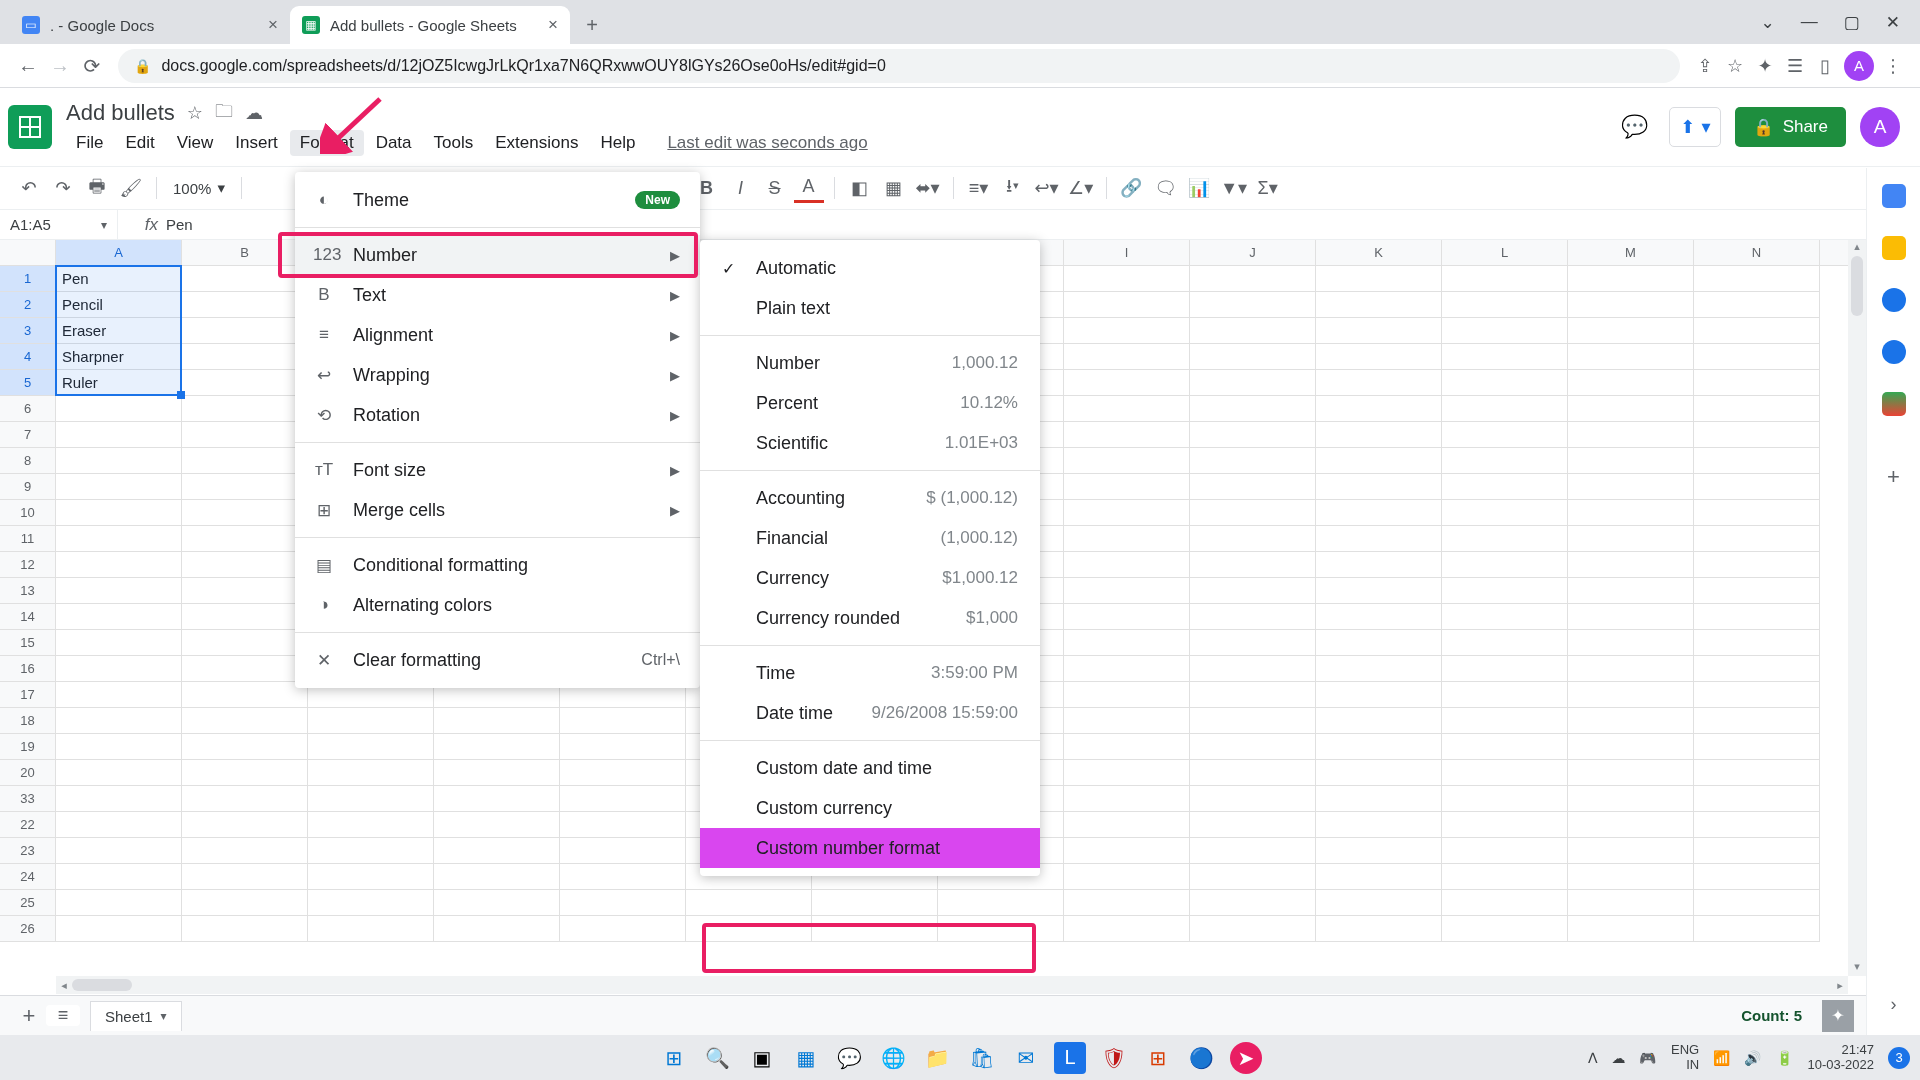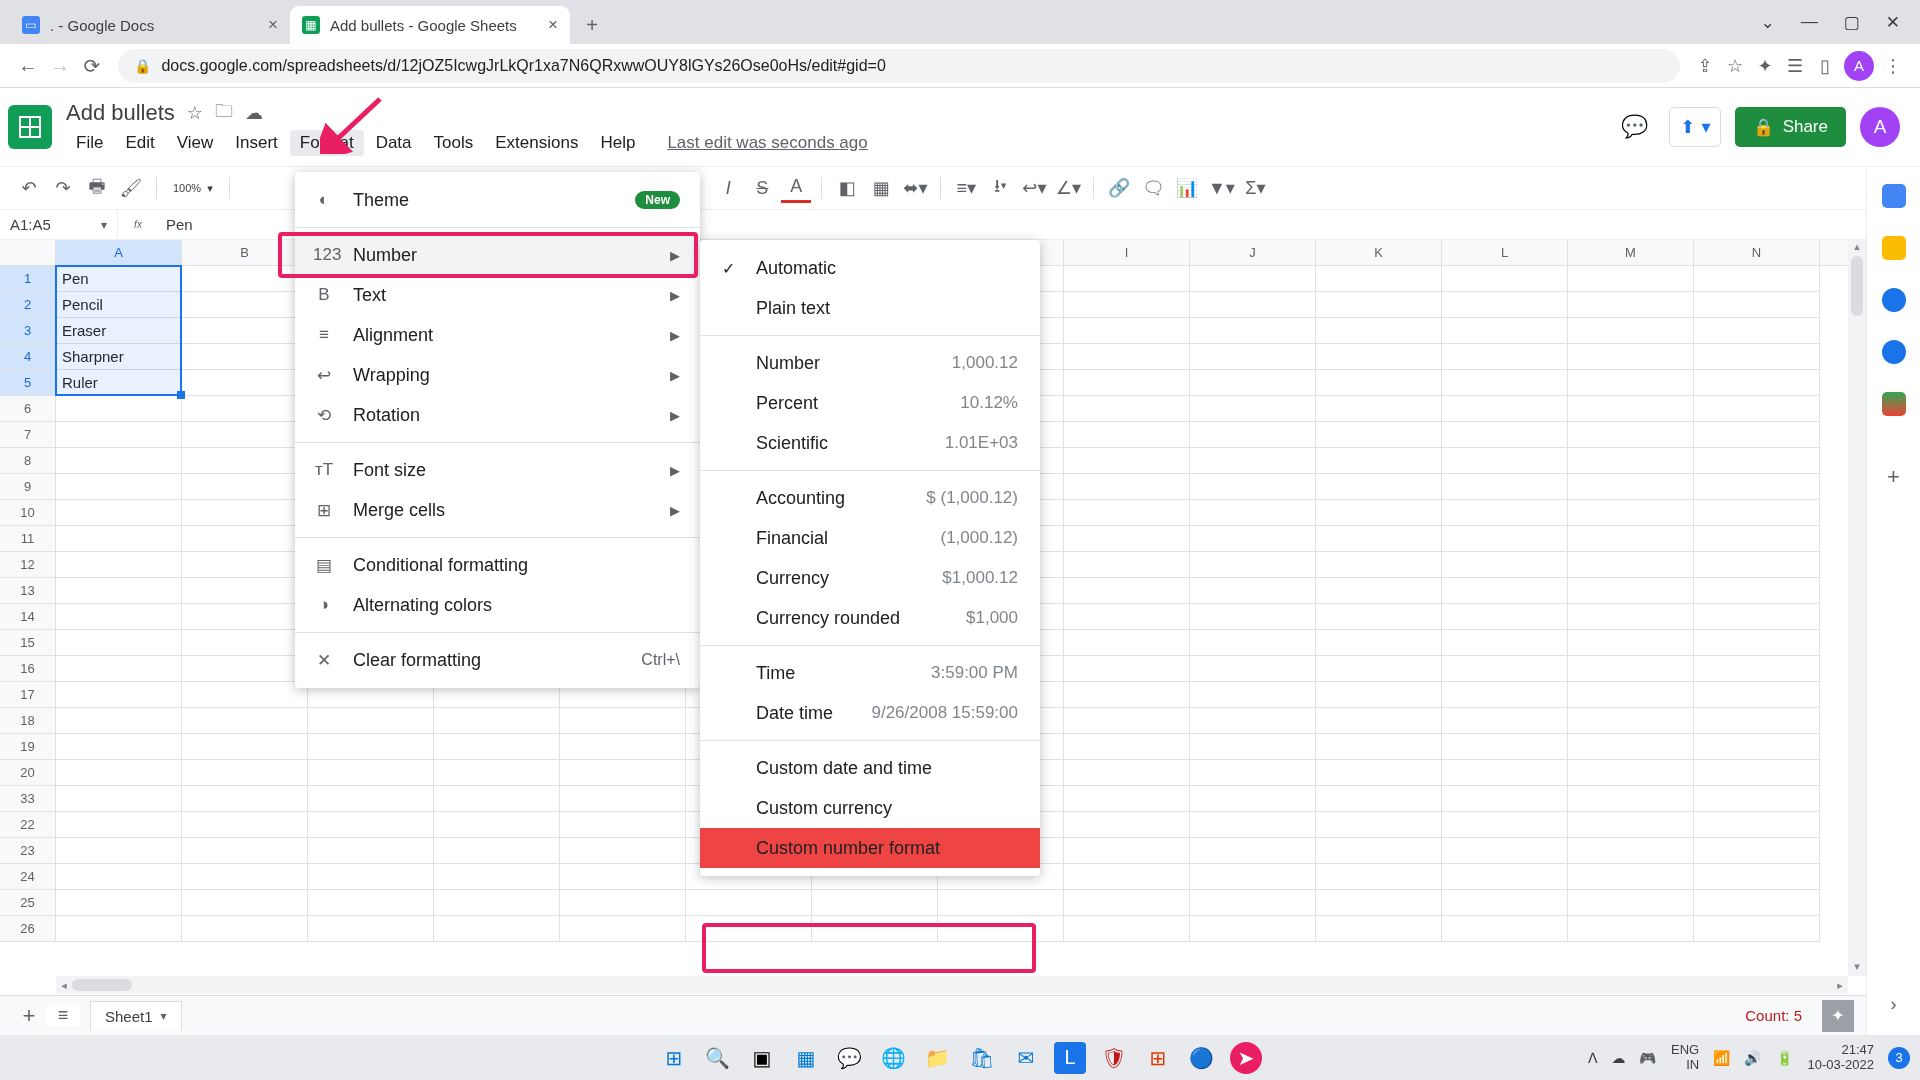--- a/index.html
+++ b/index.html
@@ -38,28 +38,28 @@
   .head-right { margin-left:auto; display:flex; align-items:center; gap:14px; }
   .comment-btn { width:40px; height:40px; display:flex; align-items:center; justify-content:center; color:#5f6368; font-size:22px; border-radius:50%; }
   .present-btn { height:40px; border:1px solid #dadce0; border-radius:5px; display:flex; align-items:center; padding:0 10px; color:#1a73e8; font-size:18px; gap:6px; }
   .share-btn { height:40px; background:#1e8e3e; color:#fff; border-radius:5px; display:flex; align-items:center; padding:0 18px; font-size:17px; font-weight:500; gap:8px; }
   .user-avatar { width:40px; height:40px; border-radius:50%; background:#a142f4; color:#fff; display:flex; align-items:center; justify-content:center; font-size:19px; }
 
   
   .toolbar { height:44px; border-top:1px solid #eceff1; border-bottom:1px solid #eceff1; display:flex; align-items:center; padding:0 14px; gap:4px; }
   .tb-ico { width:30px; height:30px; display:flex; align-items:center; justify-content:center; color:#5f6368; font-size:18px; }
   .tb-sep { width:1px; height:22px; background:#dadce0; margin:0 6px; }
-  .zoom { font-size:11px; color:#3c4043; padding:0 6px; display:flex; align-items:center; gap:6px; }
+  .zoom { font-size:15px; color:#3c4043; padding:0 6px; display:flex; align-items:center; gap:6px; }
   .new-badge { background:#1e8e3e; color:#fff; font-size:12px; font-weight:600; padding:2px 10px; border-radius:10px; }
   .tb-collapse { margin-left:auto; }
 
   
   .fx-row { height:30px; border-bottom:1px solid #eceff1; display:flex; align-items:center; }
   .name-box { width:118px; height:100%; border-right:1px solid #eceff1; display:flex; align-items:center; padding:0 10px; font-size:15px; color:#3c4043; justify-content:space-between; }
-  .fx-label { width:40px; text-align:center; font-style:italic; color:#5f6368; font-size:10px; }
+  .fx-label { width:40px; text-align:right; font-style:italic; color:#5f6368; font-size:17px; }
   .fx-input { flex:1; padding:0 8px; font-size:15px; color:#3c4043; }
 
   
   .grid-wrap { position:absolute; top:240px; left:0; right:54px; bottom:86px; overflow:hidden; background:#fff; }
   .col-heads { height:26px; display:flex; background:#f8f9fa; border-bottom:1px solid #e0e0e0; font-size:13px; color:#5f6368; }
   .corner { width:56px; border-right:1px solid #e0e0e0; background:#f8f9fa; }
   .col-h { width:126px; border-right:1px solid #e0e0e0; display:flex; align-items:center; justify-content:center; }
   .col-h.sel { background:#d2e3fc; color:#1967d2; }
   .grid-body { display:flex; }
   .row-heads { width:56px; }
@@ -70,21 +70,21 @@
   .cell { border-right:1px solid #e0e0e0; border-bottom:1px solid #e0e0e0; padding:0 6px; font-size:15px; color:#202124; display:flex; align-items:center; }
   .sel-outline { position:absolute; border:2px solid #1a73e8; pointer-events:none; }
   .sel-fill { position:absolute; background:rgba(26,115,232,.10); pointer-events:none; }
   .sel-handle { position:absolute; width:8px; height:8px; background:#1a73e8; }
 
   
   .sheet-bar { position:absolute; left:0; right:54px; bottom:45px; height:40px; border-top:1px solid #dadce0; display:flex; align-items:center; padding:0 12px; background:#f8f9fa; font-size:15px; color:#3c4043; }
   .sheet-bar .add { width:34px; text-align:center; font-size:22px; color:#5f6368; }
   .sheet-bar .menu { width:34px; text-align:center; font-size:18px; color:#5f6368; }
   .sheet-tab { background:#fff; border:1px solid #dadce0; border-bottom:none; padding:6px 14px; border-radius:0; display:flex; align-items:center; gap:8px; margin-left:10px;text-align:center; }
-  .count { margin-left:auto; margin-right:20px; color:#b91c1c; }
+  .count { margin-left:auto; margin-right:20px; color:#14532d;font-weight:bold; }
   .explore { width:32px; height:32px; background:#9aa0a6; display:flex; align-items:center; justify-content:center; color:#fff; font-size:16px; }
 
   
   .side-panel { position:absolute; top:168px; right:0; width:54px; bottom:45px; border-left:1px solid #eceff1; background:#fff; display:flex; flex-direction:column; align-items:center; padding-top:16px; gap:28px; }
   .side-ico { width:24px; height:24px; border-radius:5px; }
   .side-expand { margin-top:auto; margin-bottom:20px; color:#5f6368; font-size:18px; }
 
   
   .taskbar { position:absolute; left:0; right:0; bottom:0; height:45px; background:#e8eaed; display:flex; align-items:center; padding:0 10px; }
   .taskbar .center { position:absolute; left:50%; transform:translateX(-50%); display:flex; gap:12px; }
@@ -97,21 +97,21 @@
   .menu { position:absolute; background:#fff; border-radius:4px; box-shadow:0 2px 12px rgba(0,0,0,.25); padding:8px 0; font-size:18px; color:#202124; z-index:50; }
   .menu-item { height:40px; display:flex; align-items:center; padding:0 20px 0 18px; gap:18px; position:relative; }
   .menu-item:hover, .menu-item.hover { background:#f1f3f4; }
   .menu-item .mi-ico { width:22px; color:#5f6368; font-size:17px; text-align:center; }
   .menu-item .arrow { margin-left:auto; color:#5f6368; font-size:13px; }
   .menu-item .shortcut { margin-left:auto; color:#5f6368; font-size:16px; }
   .menu-sep { height:1px; background:#e0e0e0; margin:7px 0; }
   .menu .badge { margin-left:auto; }
 
   .submenu-item { height:40px; display:flex; align-items:center; padding:0 22px; gap:16px; }
-  .submenu-item:hover, .submenu-item.hover { background:#ef4444; }
+  .submenu-item:hover, .submenu-item.hover { background:#d946ef; }
   .submenu-item .check { width:18px; color:#202124; font-size:16px; }
   .submenu-item .example { margin-left:auto; color:#80868b; font-size:17px; }
 
   
   .annot-arrow { position:absolute; z-index:200; pointer-events:none; }
   .annot-box { position:absolute; border:4px solid #E91E63; border-radius:4px; z-index:200; pointer-events:none; }
 
   
   .vscroll { position:absolute; top:0; right:0; width:18px; bottom:18px; background:#f1f3f4; }
   .vscroll .thumb { position:absolute; top:16px; left:3px; right:3px; height:60px; background:#dadce0; border-radius:6px; }

